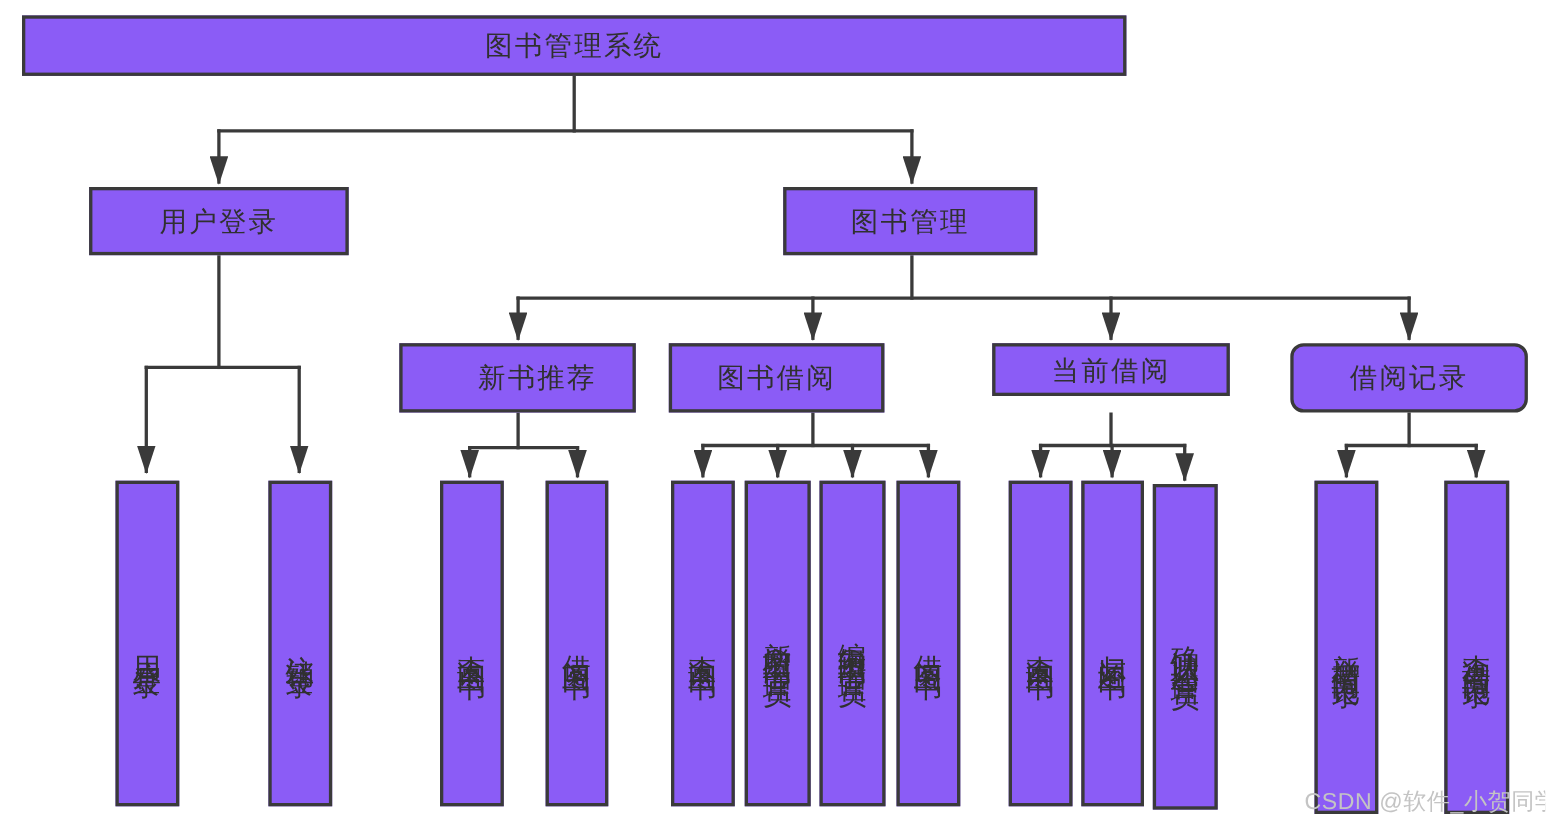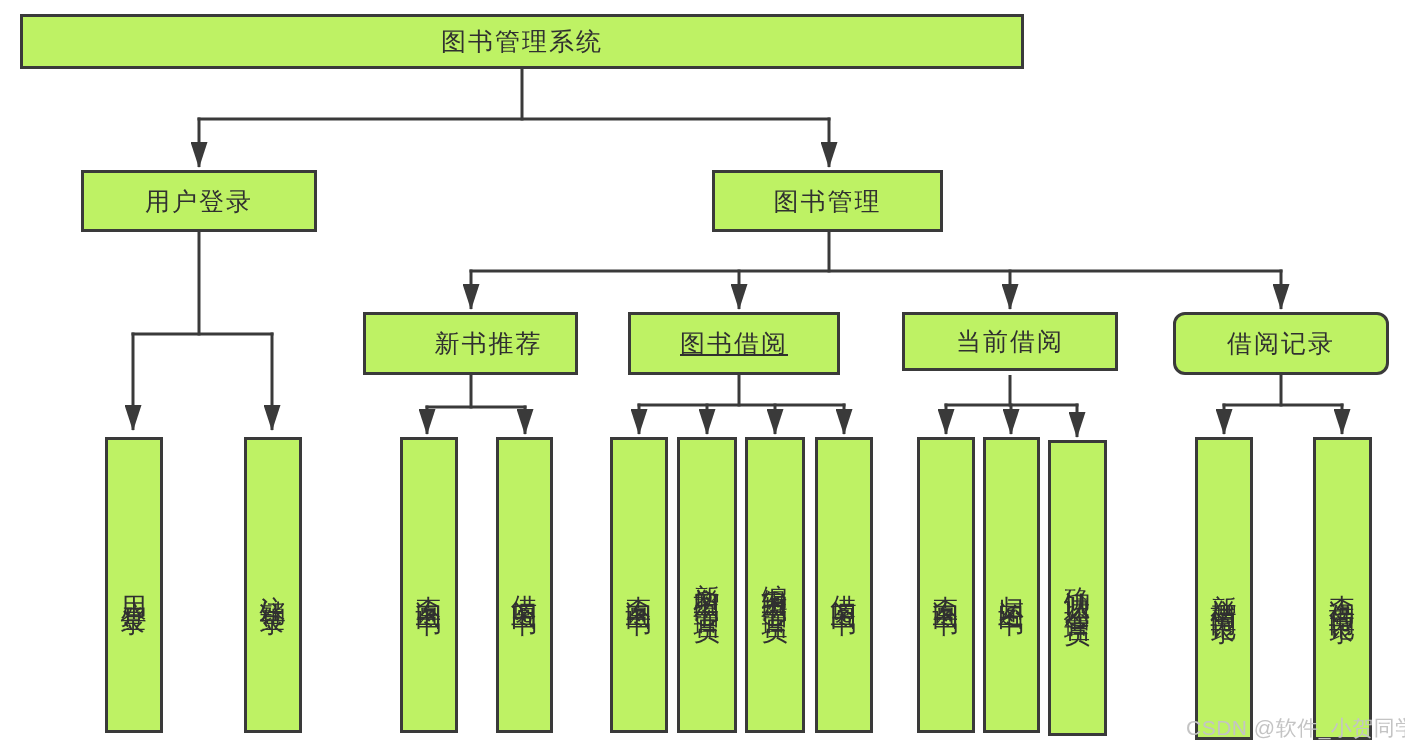--- a/index.html
+++ b/index.html
@@ -16,21 +16,21 @@
     font-family:"Liberation Sans","DejaVu Sans",sans-serif;
     color:var(--text);
     overflow:hidden;
   }
   svg.wires{position:absolute;left:0;top:0;z-index:1;}
   svg.wires line{stroke:var(--line);stroke-width:3;}
   svg.wires polygon{fill:var(--line);}
   .box{
     position:absolute;z-index:2;
     border:3px solid var(--line);
-    background:#bef264;
+    background:#8b5cf6;
     box-sizing:border-box;
     display:flex;align-items:center;justify-content:center;
   }
   .hlabel{
     font-size:25px;
     letter-spacing:2px;
     white-space:nowrap;
     color:var(--text);
   }
   .vlabel{
@@ -111,24 +111,24 @@
   <div class="box" style="left:81px;top:170px;width:236px;height:62px;">
     <span class="hlabel">用户登录</span>
   </div>
   <div class="box" style="left:712px;top:170px;width:231px;height:62px;text-align:center;">
     <span class="hlabel">图书管理</span>
   </div>
 
   <div class="box" style="left:363px;top:312px;width:215px;height:63px;padding-left:36px;">
     <span class="hlabel">新书推荐</span>
   </div>
-  <div class="box" style="left:628px;top:312px;width:212px;height:63px;text-decoration:underline;">
+  <div class="box" style="left:608px;top:312px;width:196px;height:63px;">
     <span class="hlabel">图书借阅</span>
   </div>
-  <div class="box" style="left:902px;top:312px;width:216px;height:59px;">
+  <div class="box" style="left:902px;top:312px;width:216px;height:48px;">
     <span class="hlabel">当前借阅</span>
   </div>
   <div class="box" style="left:1173px;top:312px;width:216px;height:63px;border-radius:12px;">
     <span class="hlabel">借阅记录</span>
   </div>
 
   <div class="box" style="left:105px;top:437px;width:58px;height:296px;">
     <span class="vlabel">用户登录</span>
   </div>
   <div class="box" style="left:244px;top:437px;width:58px;height:296px;">

